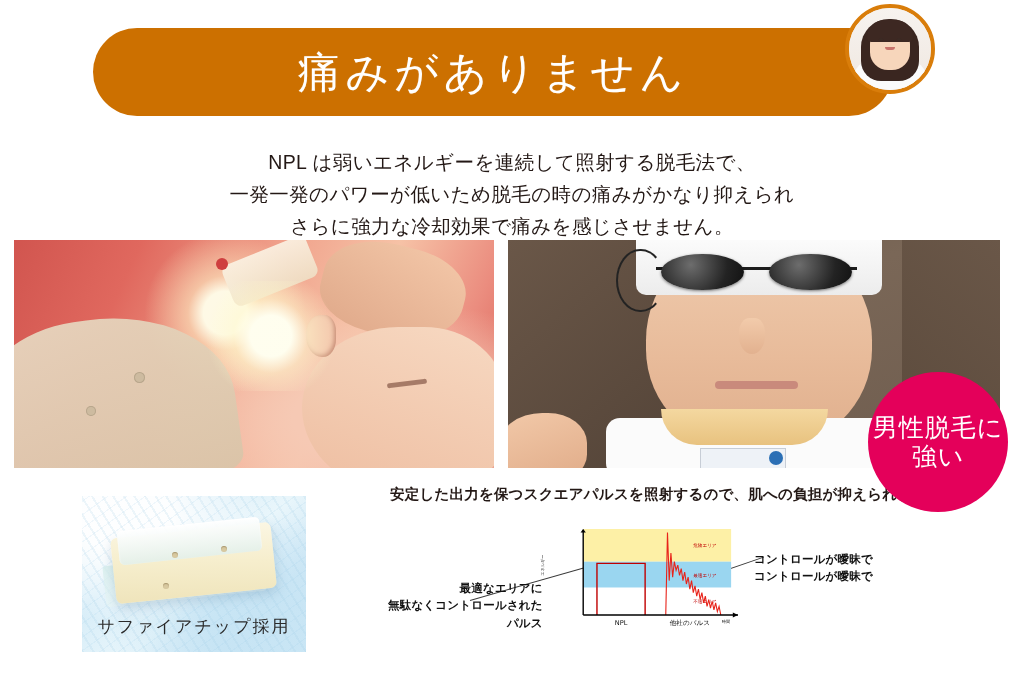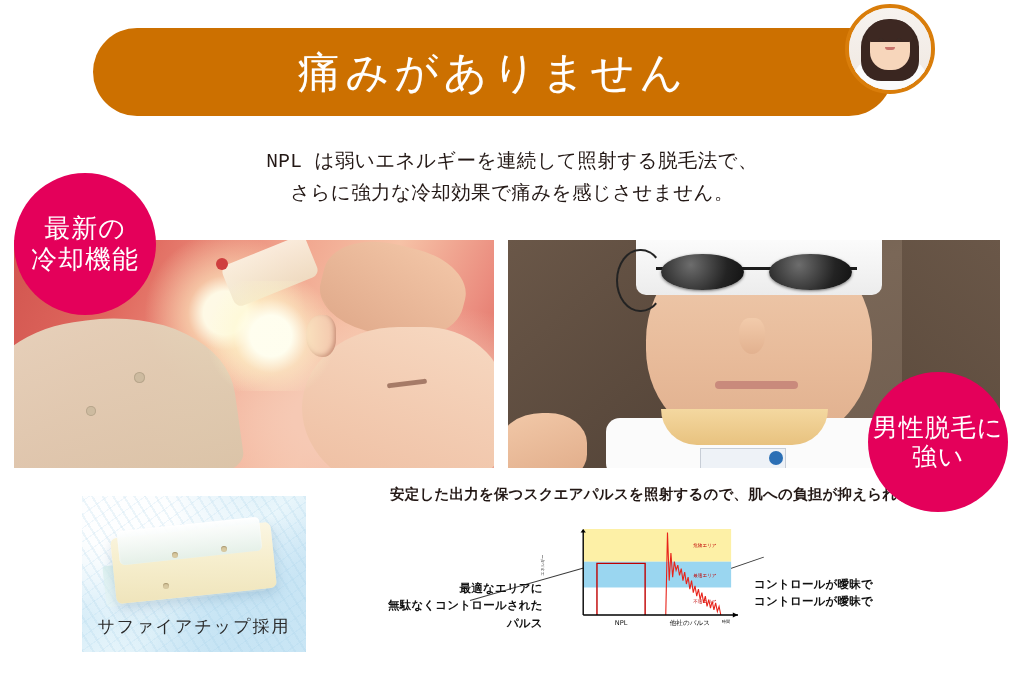--- a/index.html
+++ b/index.html
@@ -43,21 +43,21 @@
   .av-hairtop{position:absolute;left:50%;top:15%;width:46px;height:22px;
      transform:translateX(-50%);background:#3d2822;border-radius:23px 23px 6px 6px;}
   .av-eye{position:absolute;top:36%;width:4px;height:3px;background:#3b2a24;border-radius:50%;}
   .av-eye.l{left:36%;} .av-eye.r{right:36%;}
   .av-mouth{position:absolute;left:50%;top:47%;width:10px;height:3px;
      transform:translateX(-50%);background:#c9736b;border-radius:0 0 6px 6px;}
 
   
   .lead{
     position:absolute;left:0;right:0;top:146px;text-align:center;
-    font-family:Liberation Mono, monospace;
+    font-family:Liberation Sans, sans-serif;
     font-size:19.5px;line-height:1.65;color:#231815;letter-spacing:.4px;
   }
   .lead div{white-space:nowrap;}
 
   
   .photo{position:absolute;overflow:hidden;}
   .photo-left{left:14px;top:240px;width:480px;height:228px;
     background:
       radial-gradient(circle at 44% 32%, rgba(255,255,235,.95) 0 7%, rgba(255,244,200,.55) 12%, rgba(255,255,255,0) 26%),
       radial-gradient(ellipse at 78% 78%, #f6c9b4 0 18%, rgba(246,201,180,0) 46%),
@@ -162,21 +162,21 @@
   
   .chart-caption{
     position:absolute;left:390px;top:485px;font-size:14.5px;color:#231815;
     letter-spacing:.2px;white-space:nowrap;font-weight:600;
   }
   .chart{position:absolute;left:536px;top:525px;width:210px;height:112px;}
   .chart svg{display:block;}
   .ann{position:absolute;font-size:11.5px;line-height:1.5;color:#111;font-weight:700;letter-spacing:.2px;}
   .ann span{display:block;white-space:nowrap;}
   .ann-left{left:388px;top:580px;text-align:right;}
-  .ann-right{left:754px;top:551px;text-align:left;margin-top:25px;}
+  .ann-right{left:754px;top:551px;text-align:left;}
   .leader{position:absolute;height:0;border-top:1px solid #3a3a3a;transform-origin:left center;}
   .leader-left{left:470px;top:600px;width:120px;transform:rotate(-16deg);}
   .leader-right{left:690px;top:582px;width:78px;transform:rotate(-19deg);}
 </style>
 </head>
 <body>
 
 <div class="stage">
 
   <div class="banner">
@@ -190,20 +190,21 @@
     <div class="av-hairback"></div>
     <div class="av-face"></div>
     <div class="av-hairtop"></div>
     <div class="av-eye l"></div>
     <div class="av-eye r"></div>
     <div class="av-mouth"></div>
   </div>
 
   <div class="lead">
     <div>NPL は弱いエネルギーを連続して照射する脱毛法で、</div>
+    <div>一発一発のパワーが低いため脱毛の時の痛みがかなり抑えられ</div>
     <div>さらに強力な冷却効果で痛みを感じさせません。</div>
   </div>
 
   <div class="photo photo-left">
     <div class="pl-arm"></div>
     <div class="pl-btn"></div>
     <div class="pl-btn2"></div>
     <div class="pl-device"></div>
     <div class="pl-dot"></div>
     <div class="pl-hand"></div>
@@ -225,24 +226,20 @@
     <div class="pr-goggle l"></div>
     <div class="pr-goggle r"></div>
     <div class="pr-gown"></div>
     <div class="pr-pad"></div>
     <div class="pr-tag">
       <div class="pr-tagmark"></div>
     </div>
     <div class="pr-hand"></div>
   </div>
 
-  <div class="badge badge-cooling">
-    <span>最新の</span>
-    <span>冷却機能</span>
-  </div>
   <div class="badge badge-male">
     <span>男性脱毛に</span>
     <span>強い</span>
   </div>
 
   <div class="chip">
     <div class="chip-frost"></div>
     <div class="chip-edge"></div>
     <div class="chip-body"></div>
     <div class="chip-glass"></div>

